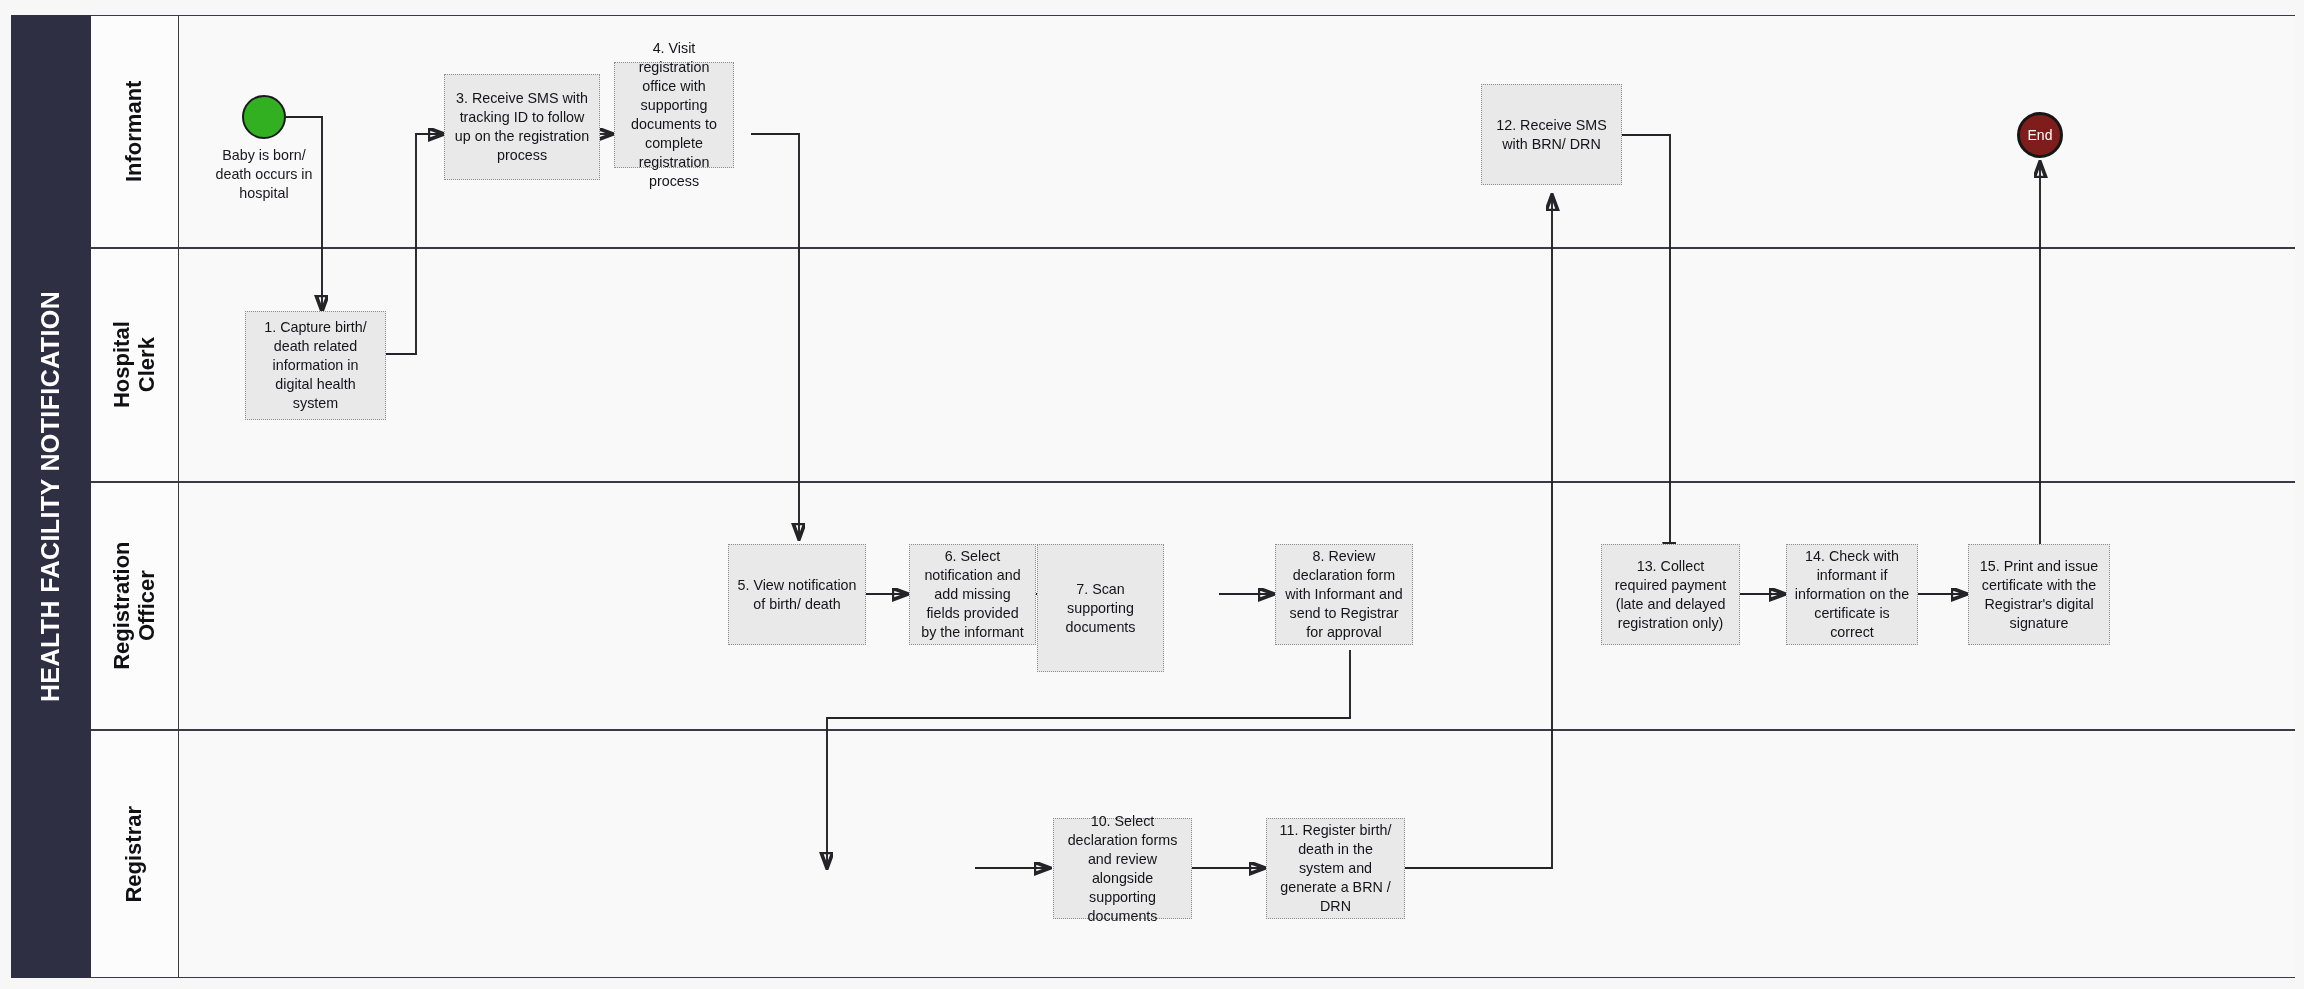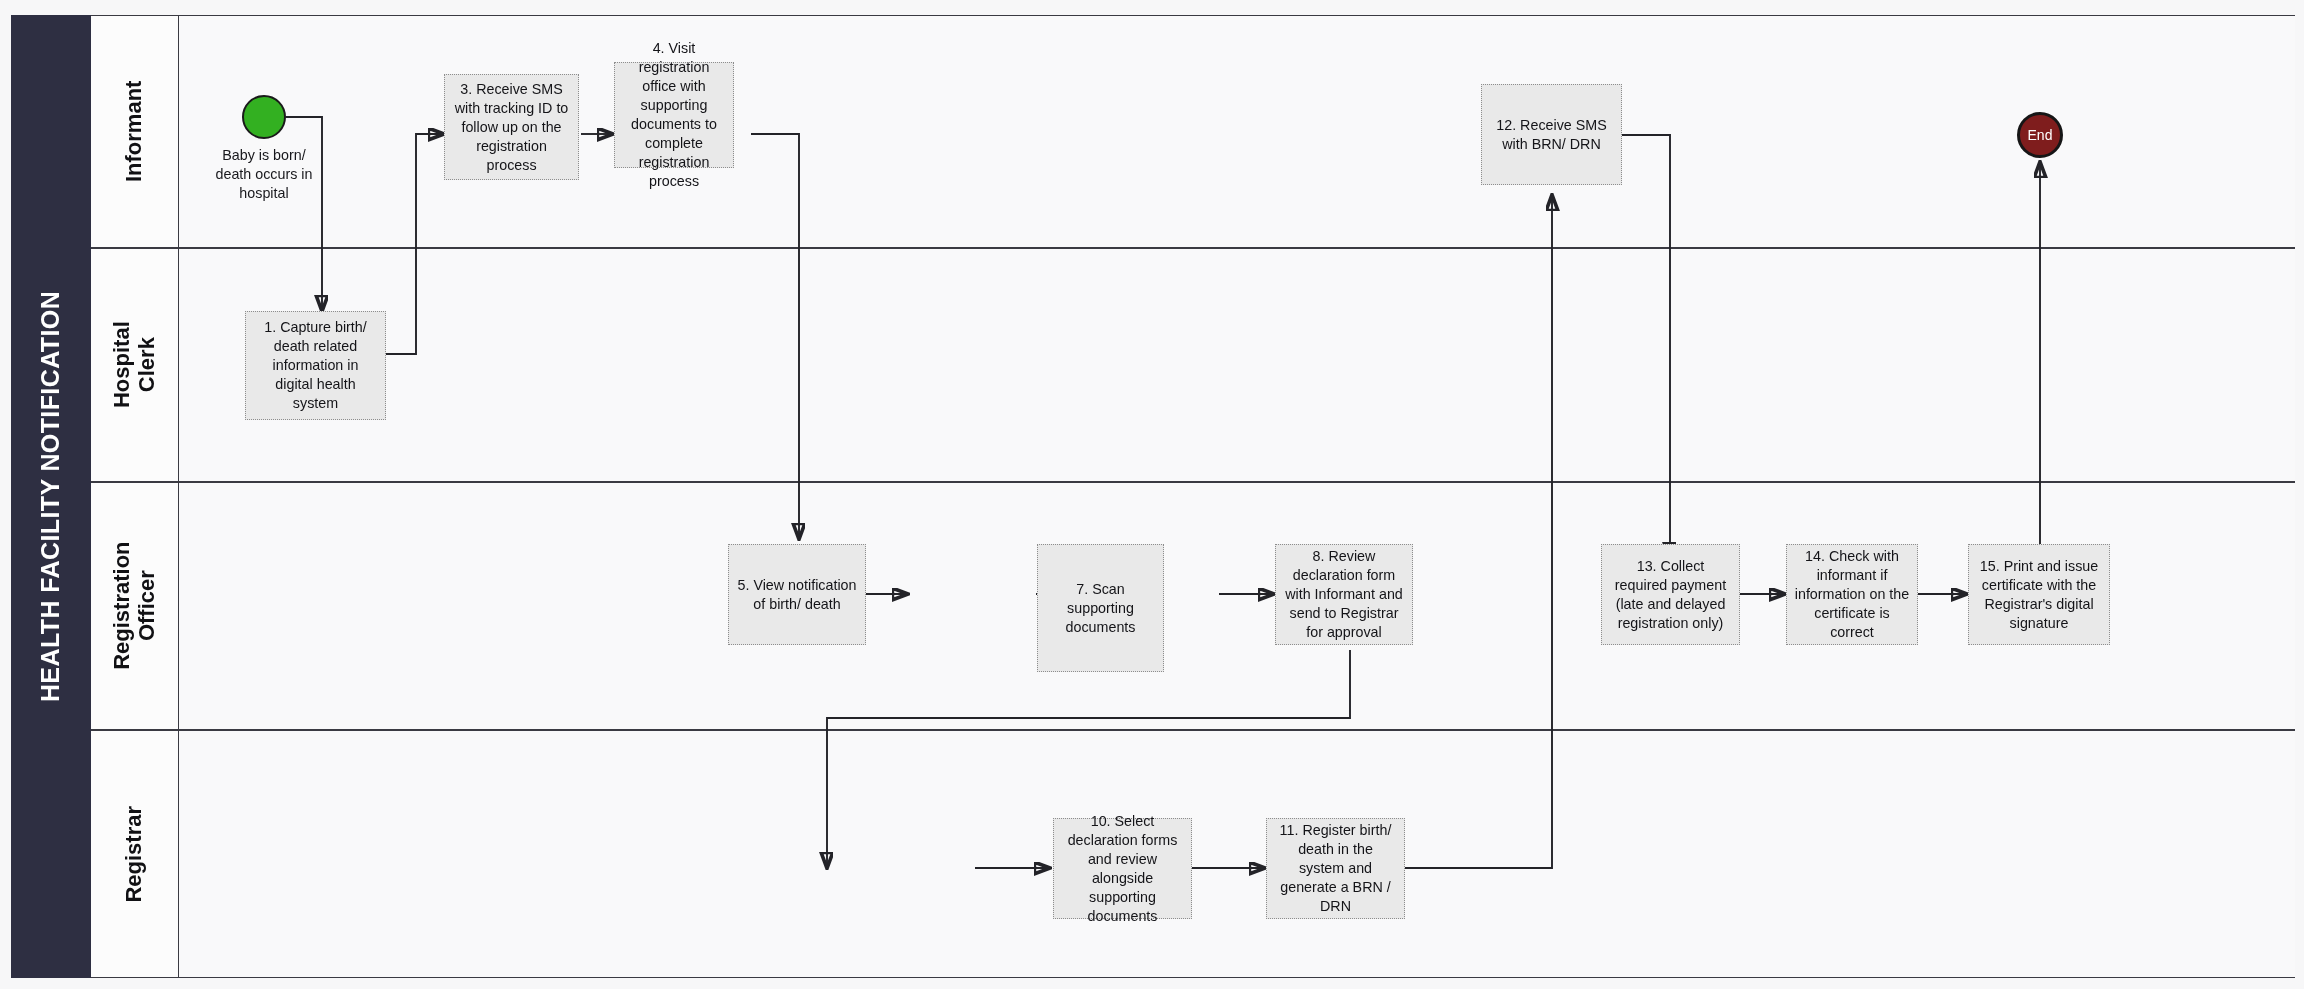--- a/index.html
+++ b/index.html
@@ -195,32 +195,35 @@
 hospital</div>
 
   <div class="event end" style="left:2017px;top:112px;width:46px;height:46px;">
     <span>End</span>
   </div>
 
   <div class="task" style="left:245px;top:311px;width:141px;height:109px;">
     <span>1. Capture birth/ death related information in digital health system</span>
   </div>
 
-  <div class="task" style="left:444px;top:74px;width:135px;height:106px;">
+  <div class="task" style="left:444px;top:74px;width:156px;height:106px;">
     <span>3. Receive SMS with tracking ID to follow up on the registration process</span>
   </div>
 
   <div class="task" style="left:614px;top:62px;width:120px;height:106px;">
     <span>4. Visit registration office with supporting documents to complete registration process</span>
   </div>
 
   <div class="task" style="left:728px;top:544px;width:138px;height:101px;">
     <span>5. View notification of birth/ death</span>
   </div>
 
+  <div class="task" style="left:909px;top:544px;width:127px;height:101px;">
+    <span>6. Select notification and add missing fields provided by the informant</span>
+  </div>
 
   <div class="task" style="left:1037px;top:544px;width:127px;height:128px;">
     <span>7. Scan supporting documents</span>
   </div>
 
   <div class="task" style="left:1275px;top:544px;width:138px;height:101px;">
     <span>8. Review declaration form with Informant and send to Registrar for approval</span>
   </div>
 
 

